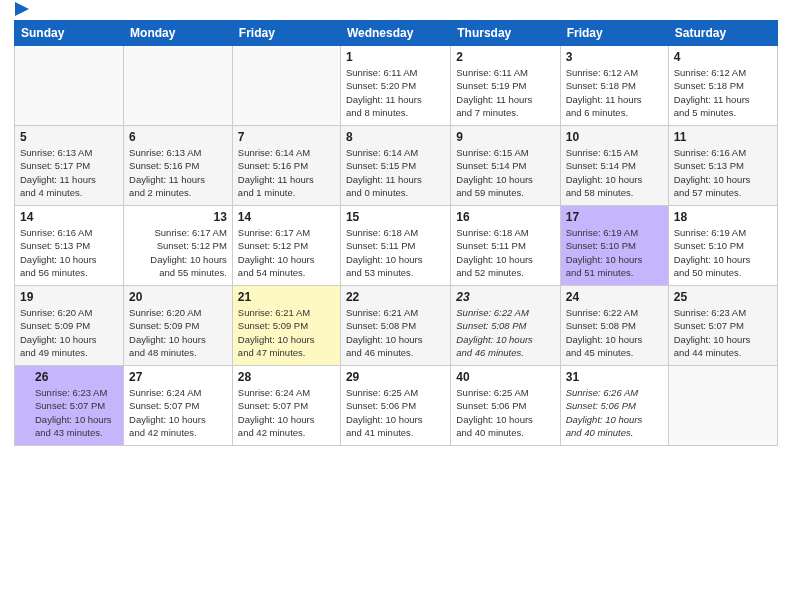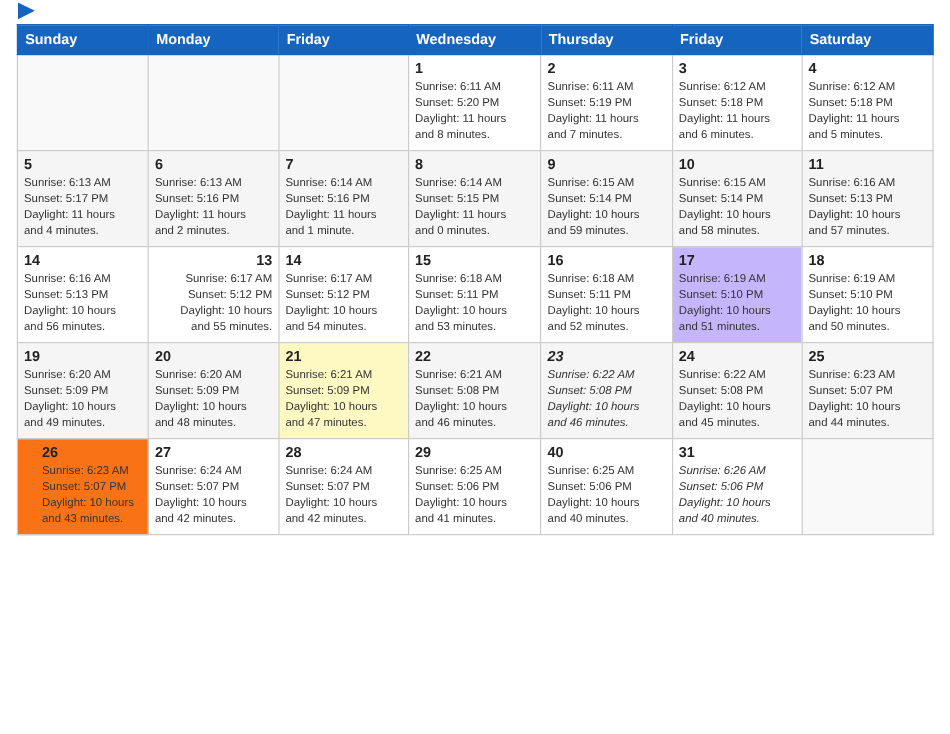--- a/index.html
+++ b/index.html
@@ -297,21 +297,21 @@
           </td>
           <td style="background: rgb(245, 245, 245);">
             <span class="day-num">25</span>
             <div class="day-info" style="white-space: pre-line;">Sunrise: 6:23 AM
 Sunset: 5:07 PM
 Daylight: 10 hours
 and 44 minutes.</div>
           </td>
         </tr>
         <tr>
-          <td style="background: #f97316; padding-left: 20px;">
+          <td style="background: #c4b5fd; padding-left: 20px;">
             <span class="day-num">26</span>
             <div class="day-info" style="white-space: pre-line;">Sunrise: 6:23 AM
 Sunset: 5:07 PM
 Daylight: 10 hours
 and 43 minutes.</div>
           </td>
           <td style="background: rgb(255, 255, 255);">
             <span class="day-num">27</span>
             <div class="day-info" style="white-space: pre-line;">Sunrise: 6:24 AM
 Sunset: 5:07 PM

